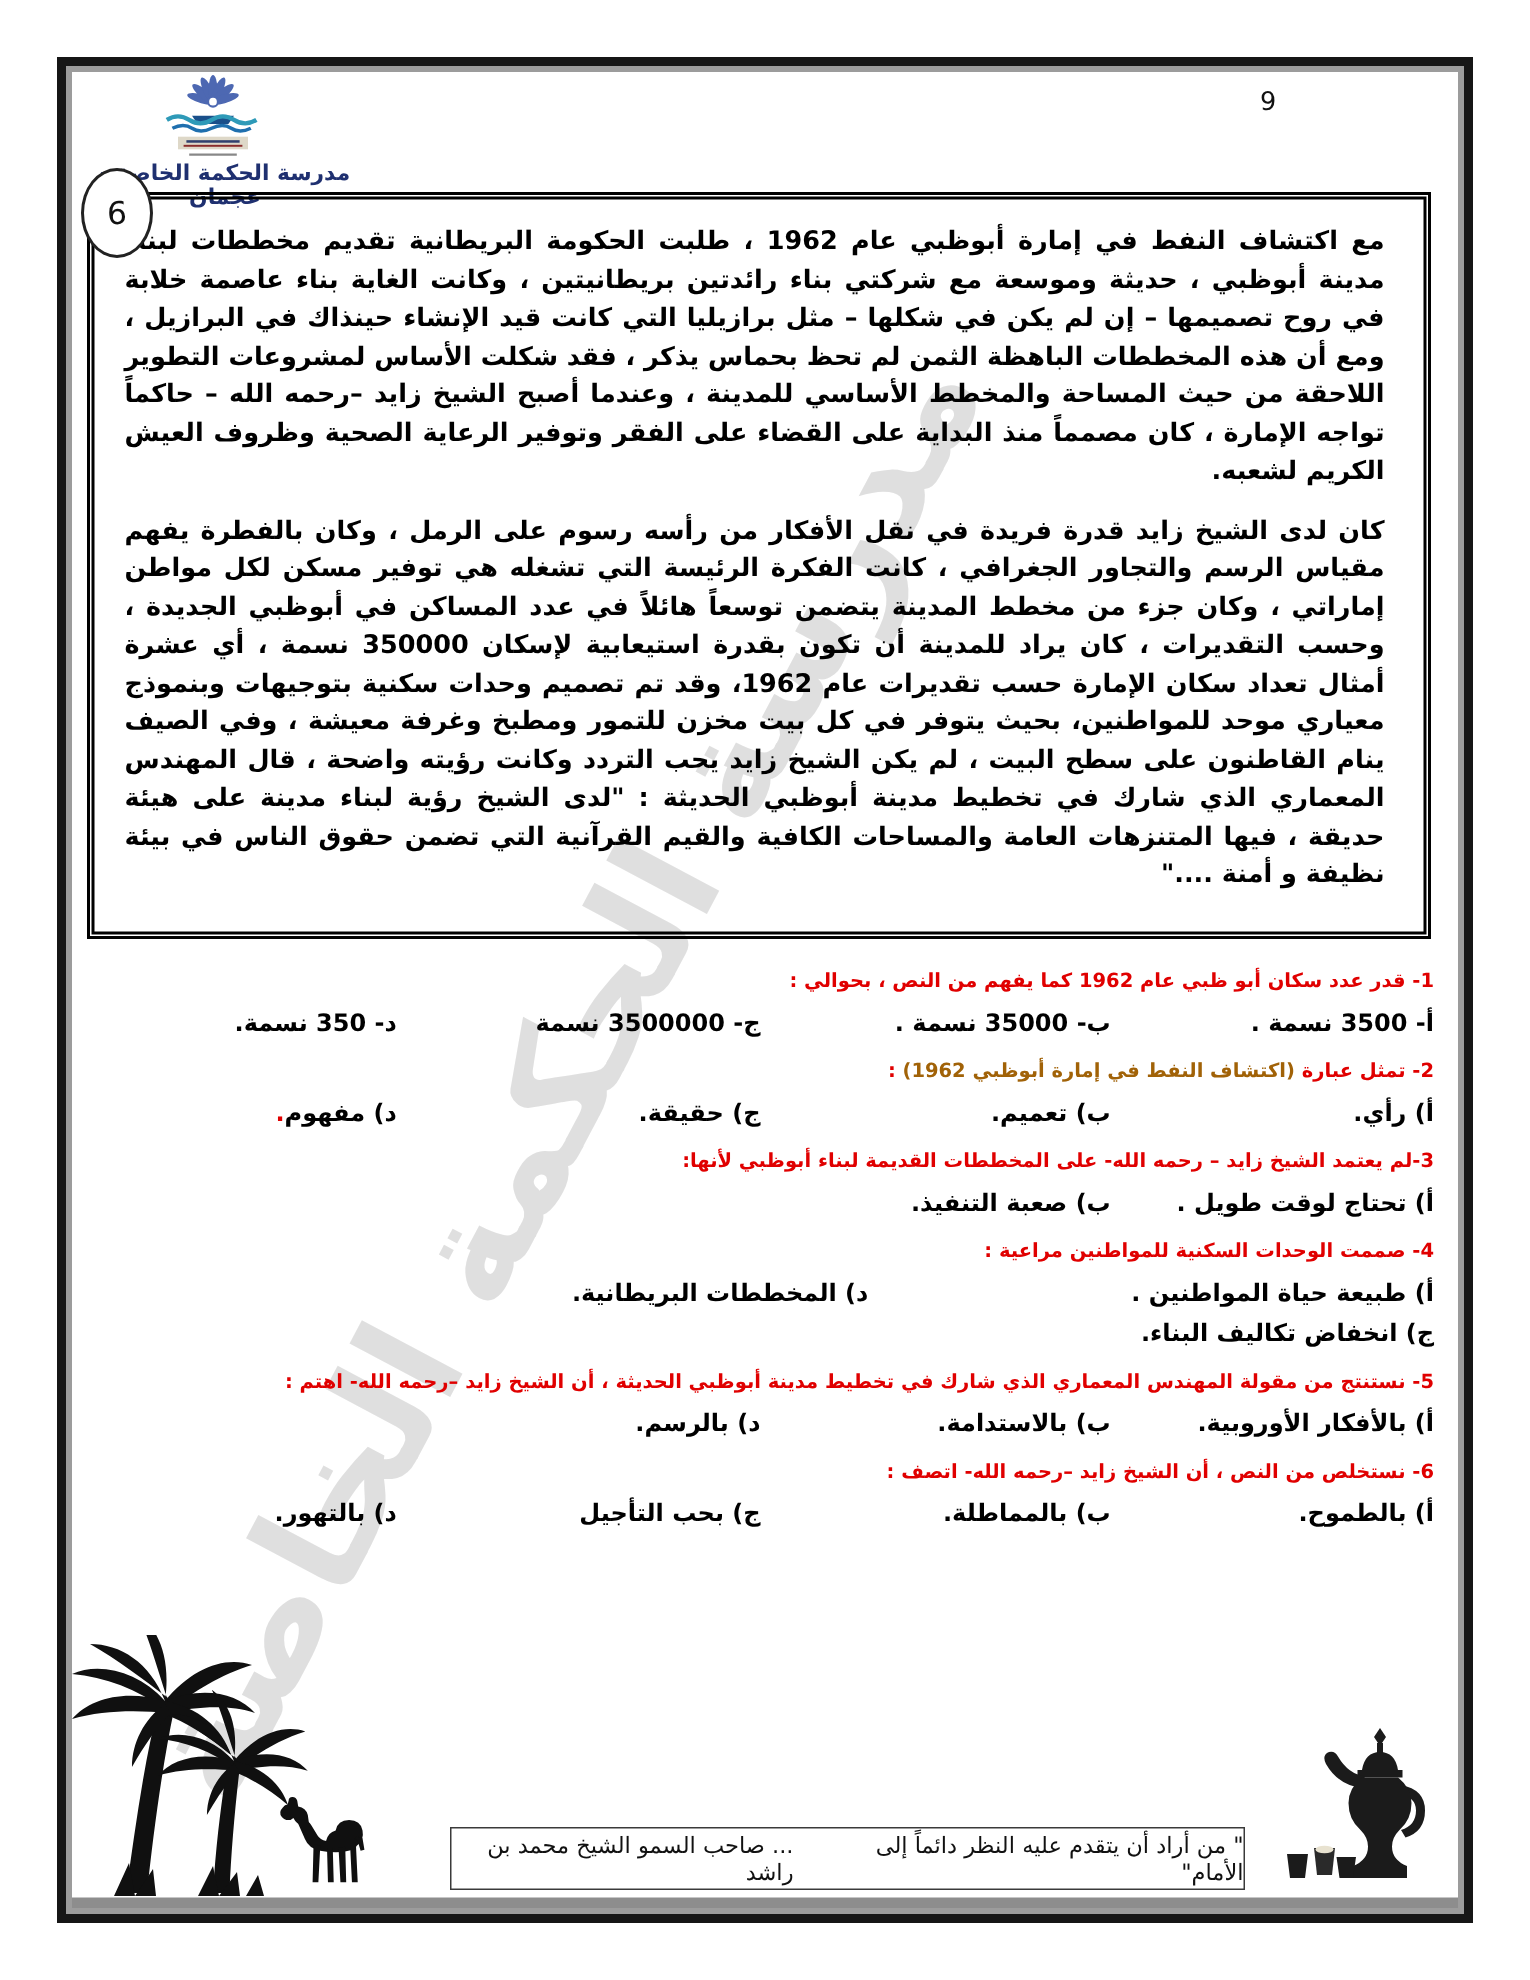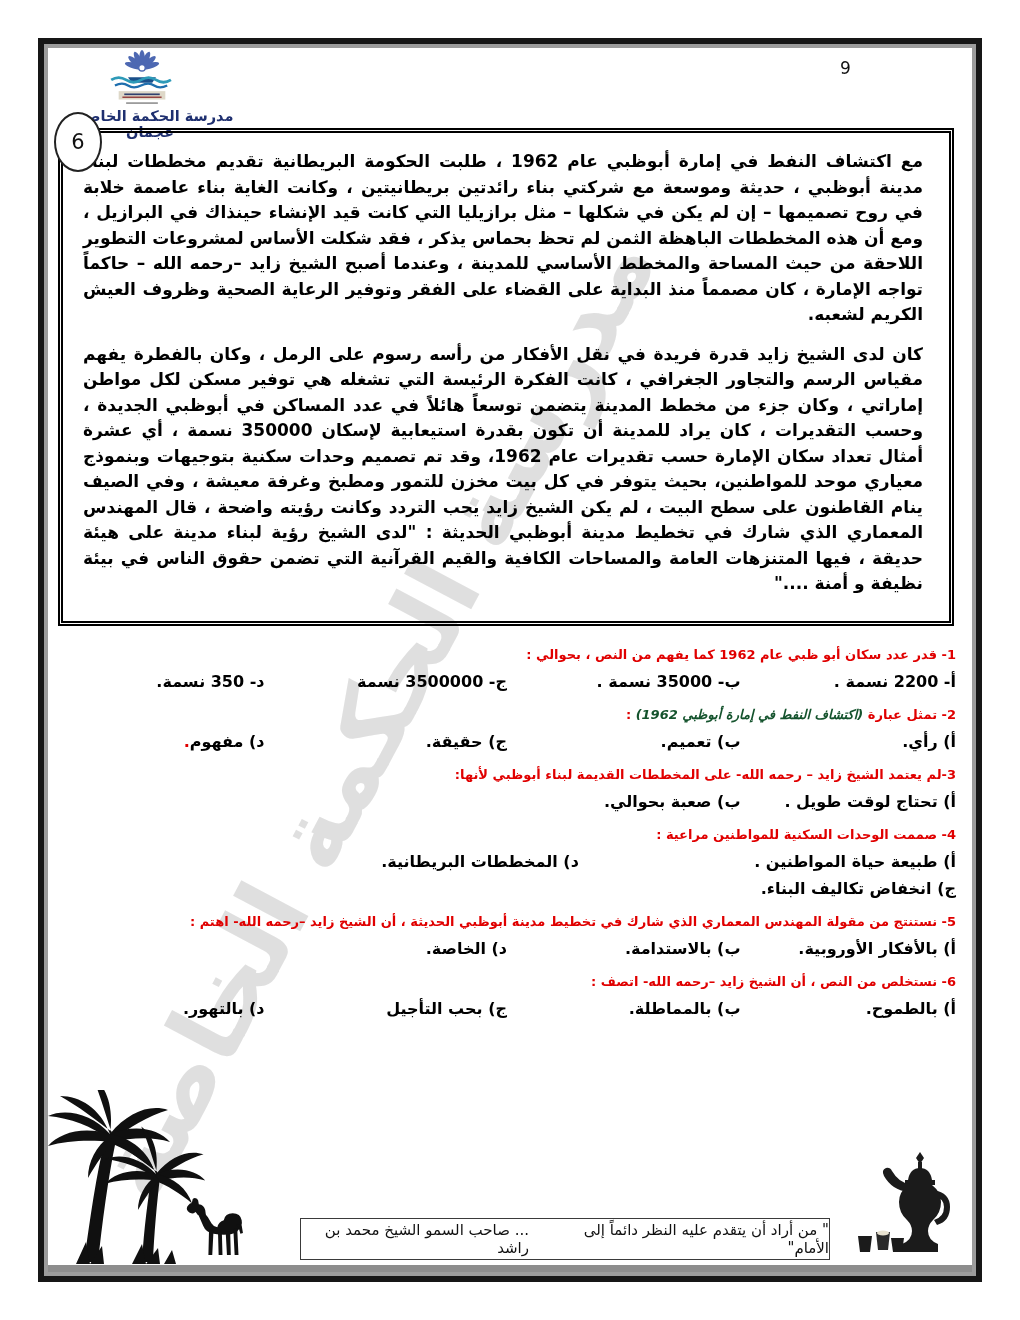--- a/index.html
+++ b/index.html
@@ -34,21 +34,21 @@
   }
   .passage-box p{margin:0 0 14px 0;}
   .badge{
     position:absolute;left:10px;top:68px;width:44px;height:56px;z-index:4;
     border:2px solid #222;border-radius:50%;background:#fff;
     display:flex;align-items:center;justify-content:center;font-size:21px;color:#111;
   }
 
   .questions{position:absolute;left:14px;top:598px;width:898px;}
   .q-text{color:#e00000;font-weight:bold;font-size:13px;line-height:25px;margin:0 0 3px 0;}
-  .q-text .navy{color:#14532d;font-style:italic;}
+  .q-text .navy{color:#a16207;}
   .opts{display:grid;font-weight:bold;font-size:16px;line-height:24px;color:#000;margin:0 0 8px 0;}
   .opts4{grid-template-columns:24% 26% 27% 23%;}
   .opts2{grid-template-columns:42% 58%;row-gap:3px;}
   .dot-red{color:#e00000;}
 
   .palm{position:absolute;left:2px;top:1046px;}
   .dallah{position:absolute;left:806px;top:1106px;}
   .quote-box{
     position:absolute;left:256px;top:1174px;width:530px;height:42px;box-sizing:border-box;
     border:1px solid #3a3a3a;background:#fff;
@@ -93,60 +93,60 @@
     <div class="passage-box">
       <p>مع اكتشاف النفط في إمارة أبوظبي عام 1962 ، طلبت الحكومة البريطانية تقديم مخططات لبناء مدينة أبوظبي ، حديثة وموسعة مع شركتي بناء رائدتين بريطانيتين ، وكانت الغاية بناء عاصمة خلابة في روح تصميمها – إن لم يكن في شكلها – مثل برازيليا التي كانت قيد الإنشاء حينذاك في البرازيل ، ومع أن هذه المخططات الباهظة الثمن لم تحظ بحماس يذكر ، فقد شكلت الأساس لمشروعات التطوير اللاحقة من حيث المساحة والمخطط الأساسي للمدينة ، وعندما أصبح الشيخ زايد –رحمه الله – حاكماً تواجه الإمارة ، كان مصمماً منذ البداية على القضاء على الفقر وتوفير الرعاية الصحية وظروف العيش الكريم لشعبه.</p>
       <p>كان لدى الشيخ زايد قدرة فريدة في نقل الأفكار من رأسه رسوم على الرمل ، وكان بالفطرة يفهم مقياس الرسم والتجاور الجغرافي ، كانت الفكرة الرئيسة التي تشغله هي توفير مسكن لكل مواطن إماراتي ، وكان جزء من مخطط المدينة يتضمن توسعاً هائلاً في عدد المساكن في أبوظبي الجديدة ، وحسب التقديرات ، كان يراد للمدينة أن تكون بقدرة استيعابية لإسكان 350000 نسمة ، أي عشرة أمثال تعداد سكان الإمارة حسب تقديرات عام 1962، وقد تم تصميم وحدات سكنية بتوجيهات وبنموذج معياري موحد للمواطنين، بحيث يتوفر في كل بيت مخزن للتمور ومطبخ وغرفة معيشة ، وفي الصيف ينام القاطنون على سطح البيت ، لم يكن الشيخ زايد يحب التردد وكانت رؤيته واضحة ، قال المهندس المعماري الذي شارك في تخطيط مدينة أبوظبي الحديثة : "لدى الشيخ رؤية لبناء مدينة على هيئة حديقة ، فيها المتنزهات العامة والمساحات الكافية والقيم القرآنية التي تضمن حقوق الناس في بيئة نظيفة و أمنة ...."</p>
     </div>
 
     <div class="questions">
 
       <div>
         <div class="q-text">1- قدر عدد سكان أبو ظبي  عام 1962 كما يفهم من النص ، بحوالي :</div>
         <div class="opts opts4">
-          <span>أ- 2200 نسمة .</span>
+          <span>أ- 3500 نسمة .</span>
           <span>ب- 35000 نسمة .</span>
           <span>ج- 3500000 نسمة</span>
           <span>د- 350 نسمة.</span>
         </div>
       </div>
 
       <div>
         <div class="q-text"><span>2- تمثل عبارة </span><span class="navy">(اكتشاف النفط في إمارة أبوظبي 1962)</span><span> :</span></div>
         <div class="opts opts4">
           <span>أ) رأي.</span>
           <span>ب) تعميم.</span>
           <span>ج) حقيقة.</span>
           <span><span>د) مفهوم</span><span class="dot-red">.</span></span>
         </div>
       </div>
 
       <div>
         <div class="q-text">3-لم يعتمد الشيخ زايد – رحمه الله- على المخططات القديمة لبناء أبوظبي لأنها:</div>
         <div class="opts opts4">
           <span>أ) تحتاج لوقت طويل .</span>
-          <span>ب) صعبة بحوالي.</span>
+          <span>ب) صعبة التنفيذ.</span>
         </div>
       </div>
 
       <div>
         <div class="q-text">4- صممت الوحدات السكنية للمواطنين مراعية :</div>
         <div class="opts opts2">
           <span>أ) طبيعة حياة المواطنين .</span>
           <span>د) المخططات البريطانية.</span>
           <span>ج) انخفاض تكاليف البناء.</span>
         </div>
       </div>
 
       <div>
         <div class="q-text">5- نستنتج من مقولة  المهندس المعماري الذي شارك في تخطيط مدينة أبوظبي الحديثة ، أن الشيخ زايد –رحمه الله- اهتم :</div>
         <div class="opts opts4">
           <span>أ) بالأفكار الأوروبية.</span>
           <span>ب) بالاستدامة.</span>
-          <span>د) الخاصة.</span>
+          <span>د) بالرسم.</span>
         </div>
       </div>
 
       <div>
         <div class="q-text">6- نستخلص من النص ، أن الشيخ زايد –رحمه الله- اتصف :</div>
         <div class="opts opts4">
           <span>أ) بالطموح.</span>
           <span>ب) بالمماطلة.</span>
           <span>ج) بحب التأجيل</span>
           <span>د) بالتهور.</span>

